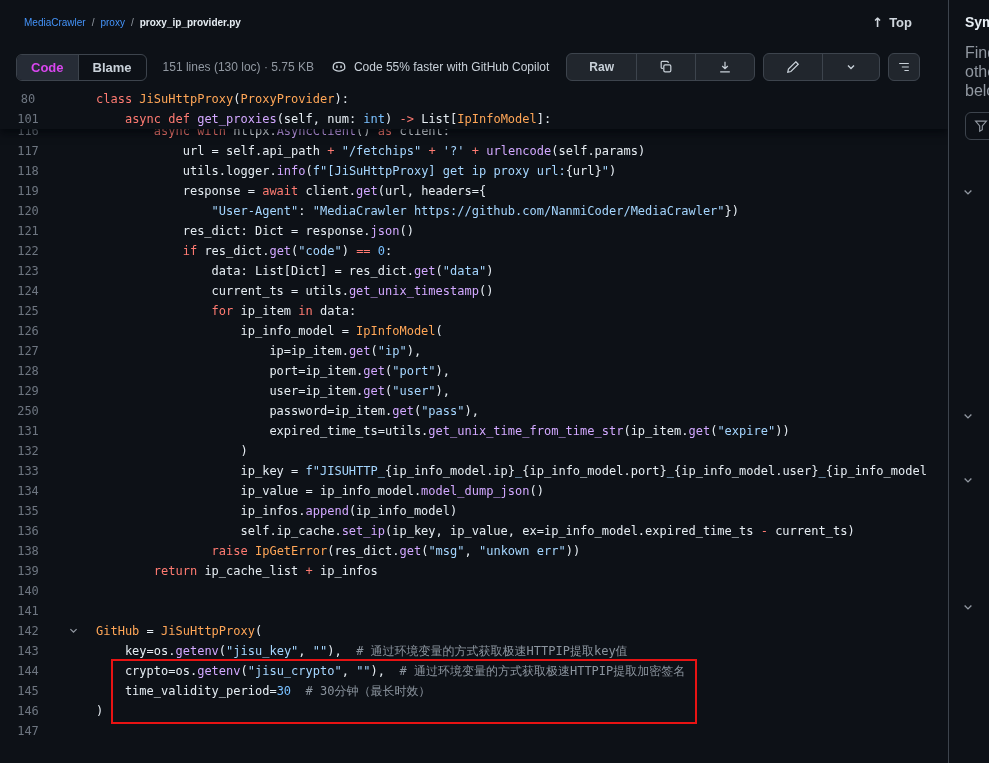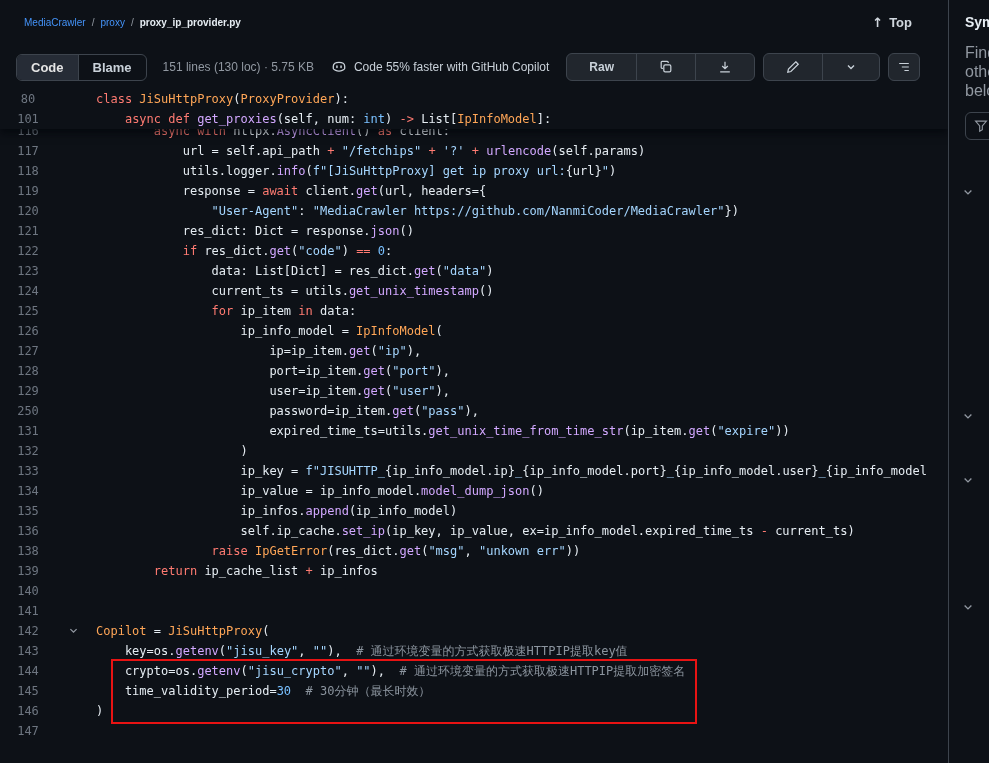--- a/index.html
+++ b/index.html
@@ -17,21 +17,21 @@
   .crumbs a { color: var(--link, #4493f8); text-decoration: none; cursor: pointer; }
   .crumbs .sep { color: var(--muted, #9198a1); }
   .crumbs .file { color: var(--text, #e6edf3); font-weight: 700; }
   .top-btn { background: none; border: none; color: #d0d7de; font-size: 13px; font-weight: 600; display: flex; gap: 6px; align-items: center; cursor: pointer; font-family: inherit; }
   .top-btn .up { font-family: "DejaVu Sans", sans-serif; font-size: 13px; }
 
   
   .toolbar { height: 44px; flex: none; display: flex; align-items: center; padding: 0 28px 0 16px; gap: 8px; }
   .seg { display: flex; border: 1px solid var(--border, #3d444d); border-radius: 6px; overflow: hidden; flex: none; }
   .seg-btn { font: 600 13px "Liberation Sans", sans-serif; padding: 5px 14px; background: transparent; border: none; color: #c9d1d9; cursor: pointer; }
-  .seg-btn.active { background: #262c36; color: #e5e5e5; border-right: 1px solid var(--border, #3d444d); }
+  .seg-btn.active { background: #262c36; color: #d946ef; border-right: 1px solid var(--border, #3d444d); }
   .meta { font-size: 12px; color: var(--muted, #9198a1); margin-left: 8px; white-space: nowrap; }
   .copilot { margin-left: auto; display: flex; align-items: center; gap: 7px; color: #c9d1d9; font-size: 12px; cursor: pointer; white-space: nowrap; background: none; border: none; font-family: inherit; }
   .actions { margin-left: auto; display: flex; align-items: center; gap: 8px; }
   .btn-group { display: flex; border: 1px solid var(--border, #3d444d); border-radius: 6px; overflow: hidden; background: #21262d; }
   .gbtn { background: transparent; border: none; border-left: 1px solid var(--border, #3d444d); color: #c9d1d9; font: 600 12px "Liberation Sans", sans-serif; padding: 6px 22px; display: flex; align-items: center; cursor: pointer; }
   .gbtn:first-child { border-left: none; }
   .icon-solo { border: 1px solid var(--border, #3d444d); background: #21262d; border-radius: 6px; color: #c9d1d9; padding: 6px 8px; display: flex; align-items: center; cursor: pointer; }
 
   
   .code-wrap { position: relative; flex: 1; overflow: hidden; font-family: "DejaVu Sans Mono", "Liberation Mono", monospace; font-size: 12px; }
@@ -169,21 +169,21 @@
           <div class="code-row"><div class="ln">133</div><div class="gut"></div><div class="code-text"><span class="tok-p">                    ip_key = </span><span class="tok-s">f"JISUHTTP_</span><span class="tok-p">{ip_info_model.ip}</span><span class="tok-s">_</span><span class="tok-p">{ip_info_model.port}</span><span class="tok-s">_</span><span class="tok-p">{ip_info_model.user}</span><span class="tok-s">_</span><span class="tok-p">{ip_info_model</span></div></div>
           <div class="code-row"><div class="ln">134</div><div class="gut"></div><div class="code-text"><span class="tok-p">                    ip_value = ip_info_model.</span><span class="tok-f">model_dump_json</span><span class="tok-p">()</span></div></div>
           <div class="code-row"><div class="ln">135</div><div class="gut"></div><div class="code-text"><span class="tok-p">                    ip_infos.</span><span class="tok-f">append</span><span class="tok-p">(ip_info_model)</span></div></div>
           <div class="code-row"><div class="ln">136</div><div class="gut"></div><div class="code-text"><span class="tok-p">                    self.ip_cache.</span><span class="tok-f">set_ip</span><span class="tok-p">(ip_key, ip_value, ex=ip_info_model.expired_time_ts </span><span class="tok-k">-</span><span class="tok-p"> current_ts)</span></div></div>
           <div class="code-row"><div class="ln">138</div><div class="gut"></div><div class="code-text"><span class="tok-p">                </span><span class="tok-k">raise</span><span class="tok-p"> </span><span class="tok-v">IpGetError</span><span class="tok-p">(res_dict.</span><span class="tok-f">get</span><span class="tok-p">(</span><span class="tok-s">"msg"</span><span class="tok-p">, </span><span class="tok-s">"unkown err"</span><span class="tok-p">))</span></div></div>
           <div class="code-row"><div class="ln">139</div><div class="gut"></div><div class="code-text"><span class="tok-p">        </span><span class="tok-k">return</span><span class="tok-p"> ip_cache_list </span><span class="tok-k">+</span><span class="tok-p"> ip_infos</span></div></div>
           <div class="code-row"><div class="ln">140</div><div class="gut"></div><div class="code-text">&nbsp;</div></div>
           <div class="code-row"><div class="ln">141</div><div class="gut"></div><div class="code-text">&nbsp;</div></div>
           <div class="code-row"><div class="ln">142</div><div class="gut"><span class="fold"><svg width="11" height="11" viewBox="0 0 16 16" fill="none" stroke="currentColor" stroke-width="1.8">
                   <path d="M3.5 6l4.5 4.5L12.5 6"></path>
-                </svg></span></div><div class="code-text"><span class="tok-v">Copilot</span><span class="tok-p"> = </span><span class="tok-v">JiSuHttpProxy</span><span class="tok-p">(</span></div></div>
+                </svg></span></div><div class="code-text"><span class="tok-v">GitHub</span><span class="tok-p"> = </span><span class="tok-v">JiSuHttpProxy</span><span class="tok-p">(</span></div></div>
           <div class="code-row"><div class="ln">143</div><div class="gut"></div><div class="code-text"><span class="tok-p">    key=os.</span><span class="tok-f">getenv</span><span class="tok-p">(</span><span class="tok-s">"jisu_key"</span><span class="tok-p">, </span><span class="tok-s">""</span><span class="tok-p">),  </span><span class="tok-m"># 通过环境变量的方式获取极速HTTPIP提取key值</span></div></div>
           <div class="code-row"><div class="ln">144</div><div class="gut"></div><div class="code-text"><span class="tok-p">    crypto=os.</span><span class="tok-f">getenv</span><span class="tok-p">(</span><span class="tok-s">"jisu_crypto"</span><span class="tok-p">, </span><span class="tok-s">""</span><span class="tok-p">),  </span><span class="tok-m"># 通过环境变量的方式获取极速HTTPIP提取加密签名</span></div></div>
           <div class="code-row"><div class="ln">145</div><div class="gut"></div><div class="code-text"><span class="tok-p">    time_validity_period=</span><span class="tok-c">30</span><span class="tok-p">  </span><span class="tok-m"># 30分钟（最长时效）</span></div></div>
           <div class="code-row"><div class="ln">146</div><div class="gut"></div><div class="code-text"><span class="tok-p">)</span></div></div>
           <div class="code-row"><div class="ln">147</div><div class="gut"></div><div class="code-text">&nbsp;</div></div>
         </div>
       <div class="sticky" id="sticky-lines">
           <div class="code-row"><div class="ln">80</div><div class="gut"></div><div class="code-text"><span class="tok-k">class </span><span class="tok-v">JiSuHttpProxy</span><span class="tok-p">(</span><span class="tok-v">ProxyProvider</span><span class="tok-p">):</span></div></div>
           <div class="code-row"><div class="ln">101</div><div class="gut"></div><div class="code-text"><span class="tok-p">    </span><span class="tok-k">async def </span><span class="tok-f">get_proxies</span><span class="tok-p">(self, num: </span><span class="tok-c">int</span><span class="tok-p">) </span><span class="tok-k">-&gt;</span><span class="tok-p"> List[</span><span class="tok-v">IpInfoModel</span><span class="tok-p">]:</span></div></div>
         </div>

